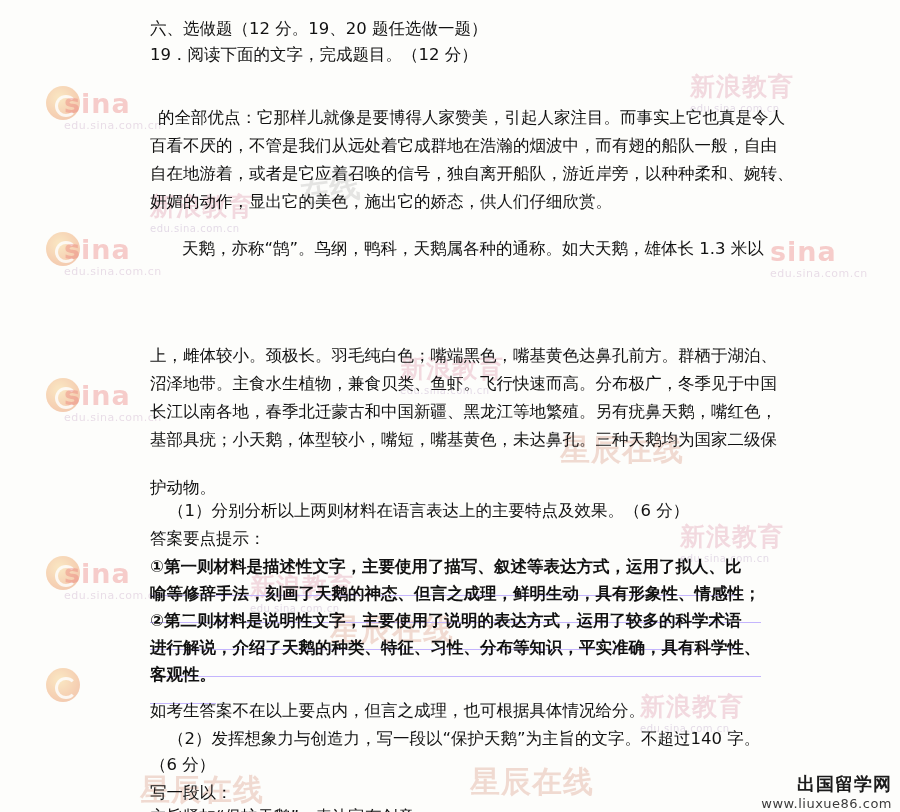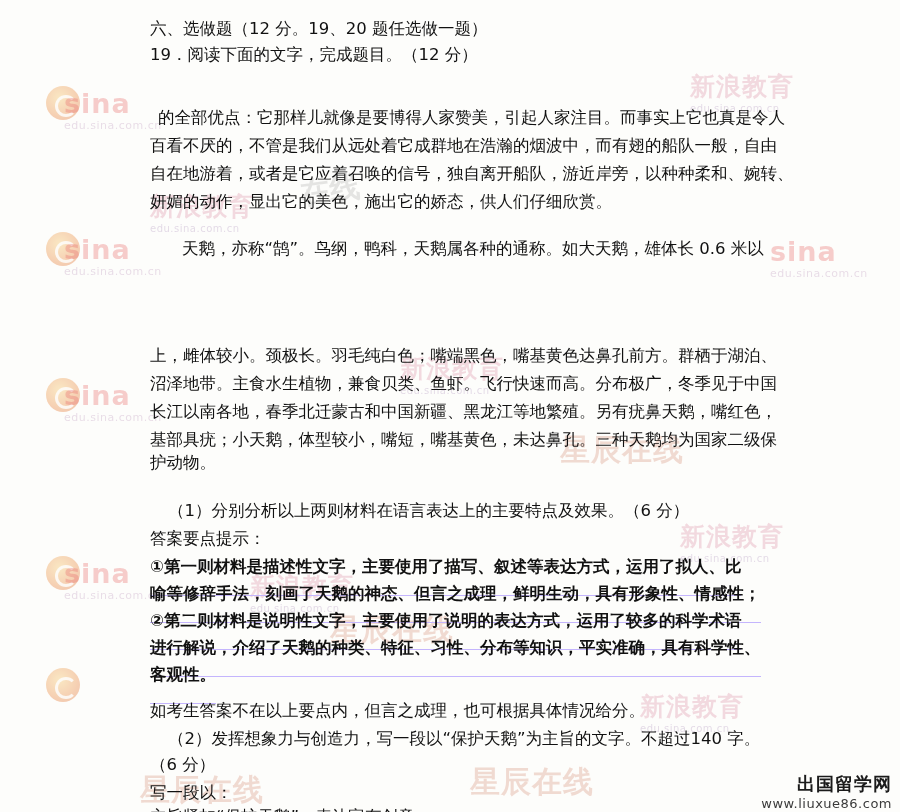--- a/index.html
+++ b/index.html
@@ -222,27 +222,27 @@
 
   <div class="line" style="left:150px; top:18px;">六、选做题（12 分。19、20 题任选做一题）</div>
 
   <div class="line" style="left:150px; top:44px;">19．阅读下面的文字，完成题目。（12 分）</div>
 
   <div class="line" style="left:158px; top:107px;">的全部优点：它那样儿就像是要博得人家赞美，引起人家注目。而事实上它也真是令人</div>
   <div class="line" style="left:150px; top:135px;">百看不厌的，不管是我们从远处着它成群地在浩瀚的烟波中，而有翅的船队一般，自由</div>
   <div class="line" style="left:150px; top:163px;">自在地游着，或者是它应着召唤的信号，独自离开船队，游近岸旁，以种种柔和、婉转、</div>
   <div class="line" style="left:150px; top:191px;">妍媚的动作，显出它的美色，施出它的娇态，供人们仔细欣赏。</div>
 
-  <div class="line" style="left:182px; top:238px;">天鹅，亦称“鹄”。鸟纲，鸭科，天鹅属各种的通称。如大天鹅，雄体长 0.6 米以</div>
+  <div class="line" style="left:182px; top:238px;">天鹅，亦称“鹄”。鸟纲，鸭科，天鹅属各种的通称。如大天鹅，雄体长 1.3 米以</div>
 
   <div class="line" style="left:150px; top:345px;">上，雌体较小。颈极长。羽毛纯白色；嘴端黑色，嘴基黄色达鼻孔前方。群栖于湖泊、</div>
   <div class="line" style="left:150px; top:373px;">沼泽地带。主食水生植物，兼食贝类、鱼虾。飞行快速而高。分布极广，冬季见于中国</div>
   <div class="line" style="left:150px; top:401px;text-align:right;">长江以南各地，春季北迁蒙古和中国新疆、黑龙江等地繁殖。另有疣鼻天鹅，嘴红色，</div>
   <div class="line" style="left:150px; top:429px;">基部具疣；小天鹅，体型较小，嘴短，嘴基黄色，未达鼻孔。三种天鹅均为国家二级保</div>
-  <div class="line" style="left:150px; top:452px;">护动物。</div>
+  <div class="line" style="left:150px; top:477px;">护动物。</div>
 
   <div class="line" style="left:168px; top:500px;">（1）分别分析以上两则材料在语言表达上的主要特点及效果。（6 分）</div>
 
   <div class="line" style="left:150px; top:528px;">答案要点提示：</div>
 
   <div class="line bold ul" style="left:150px; top:556px;">①第一则材料是描述性文字，主要使用了描写、叙述等表达方式，运用了拟人、比</div>
   <div class="line bold ul" style="left:150px; top:583px;">喻等修辞手法，刻画了天鹅的神态、但言之成理，鲜明生动，具有形象性、情感性；</div>
   <div class="line bold ul" style="left:150px; top:610px;">②第二则材料是说明性文字，主要使用了说明的表达方式，运用了较多的科学术语</div>
   <div class="line bold ul" style="left:150px; top:637px;">进行解说，介绍了天鹅的种类、特征、习性、分布等知识，平实准确，具有科学性、</div>
   <div class="line bold ul" style="left:150px; top:664px;">客观性。</div>

